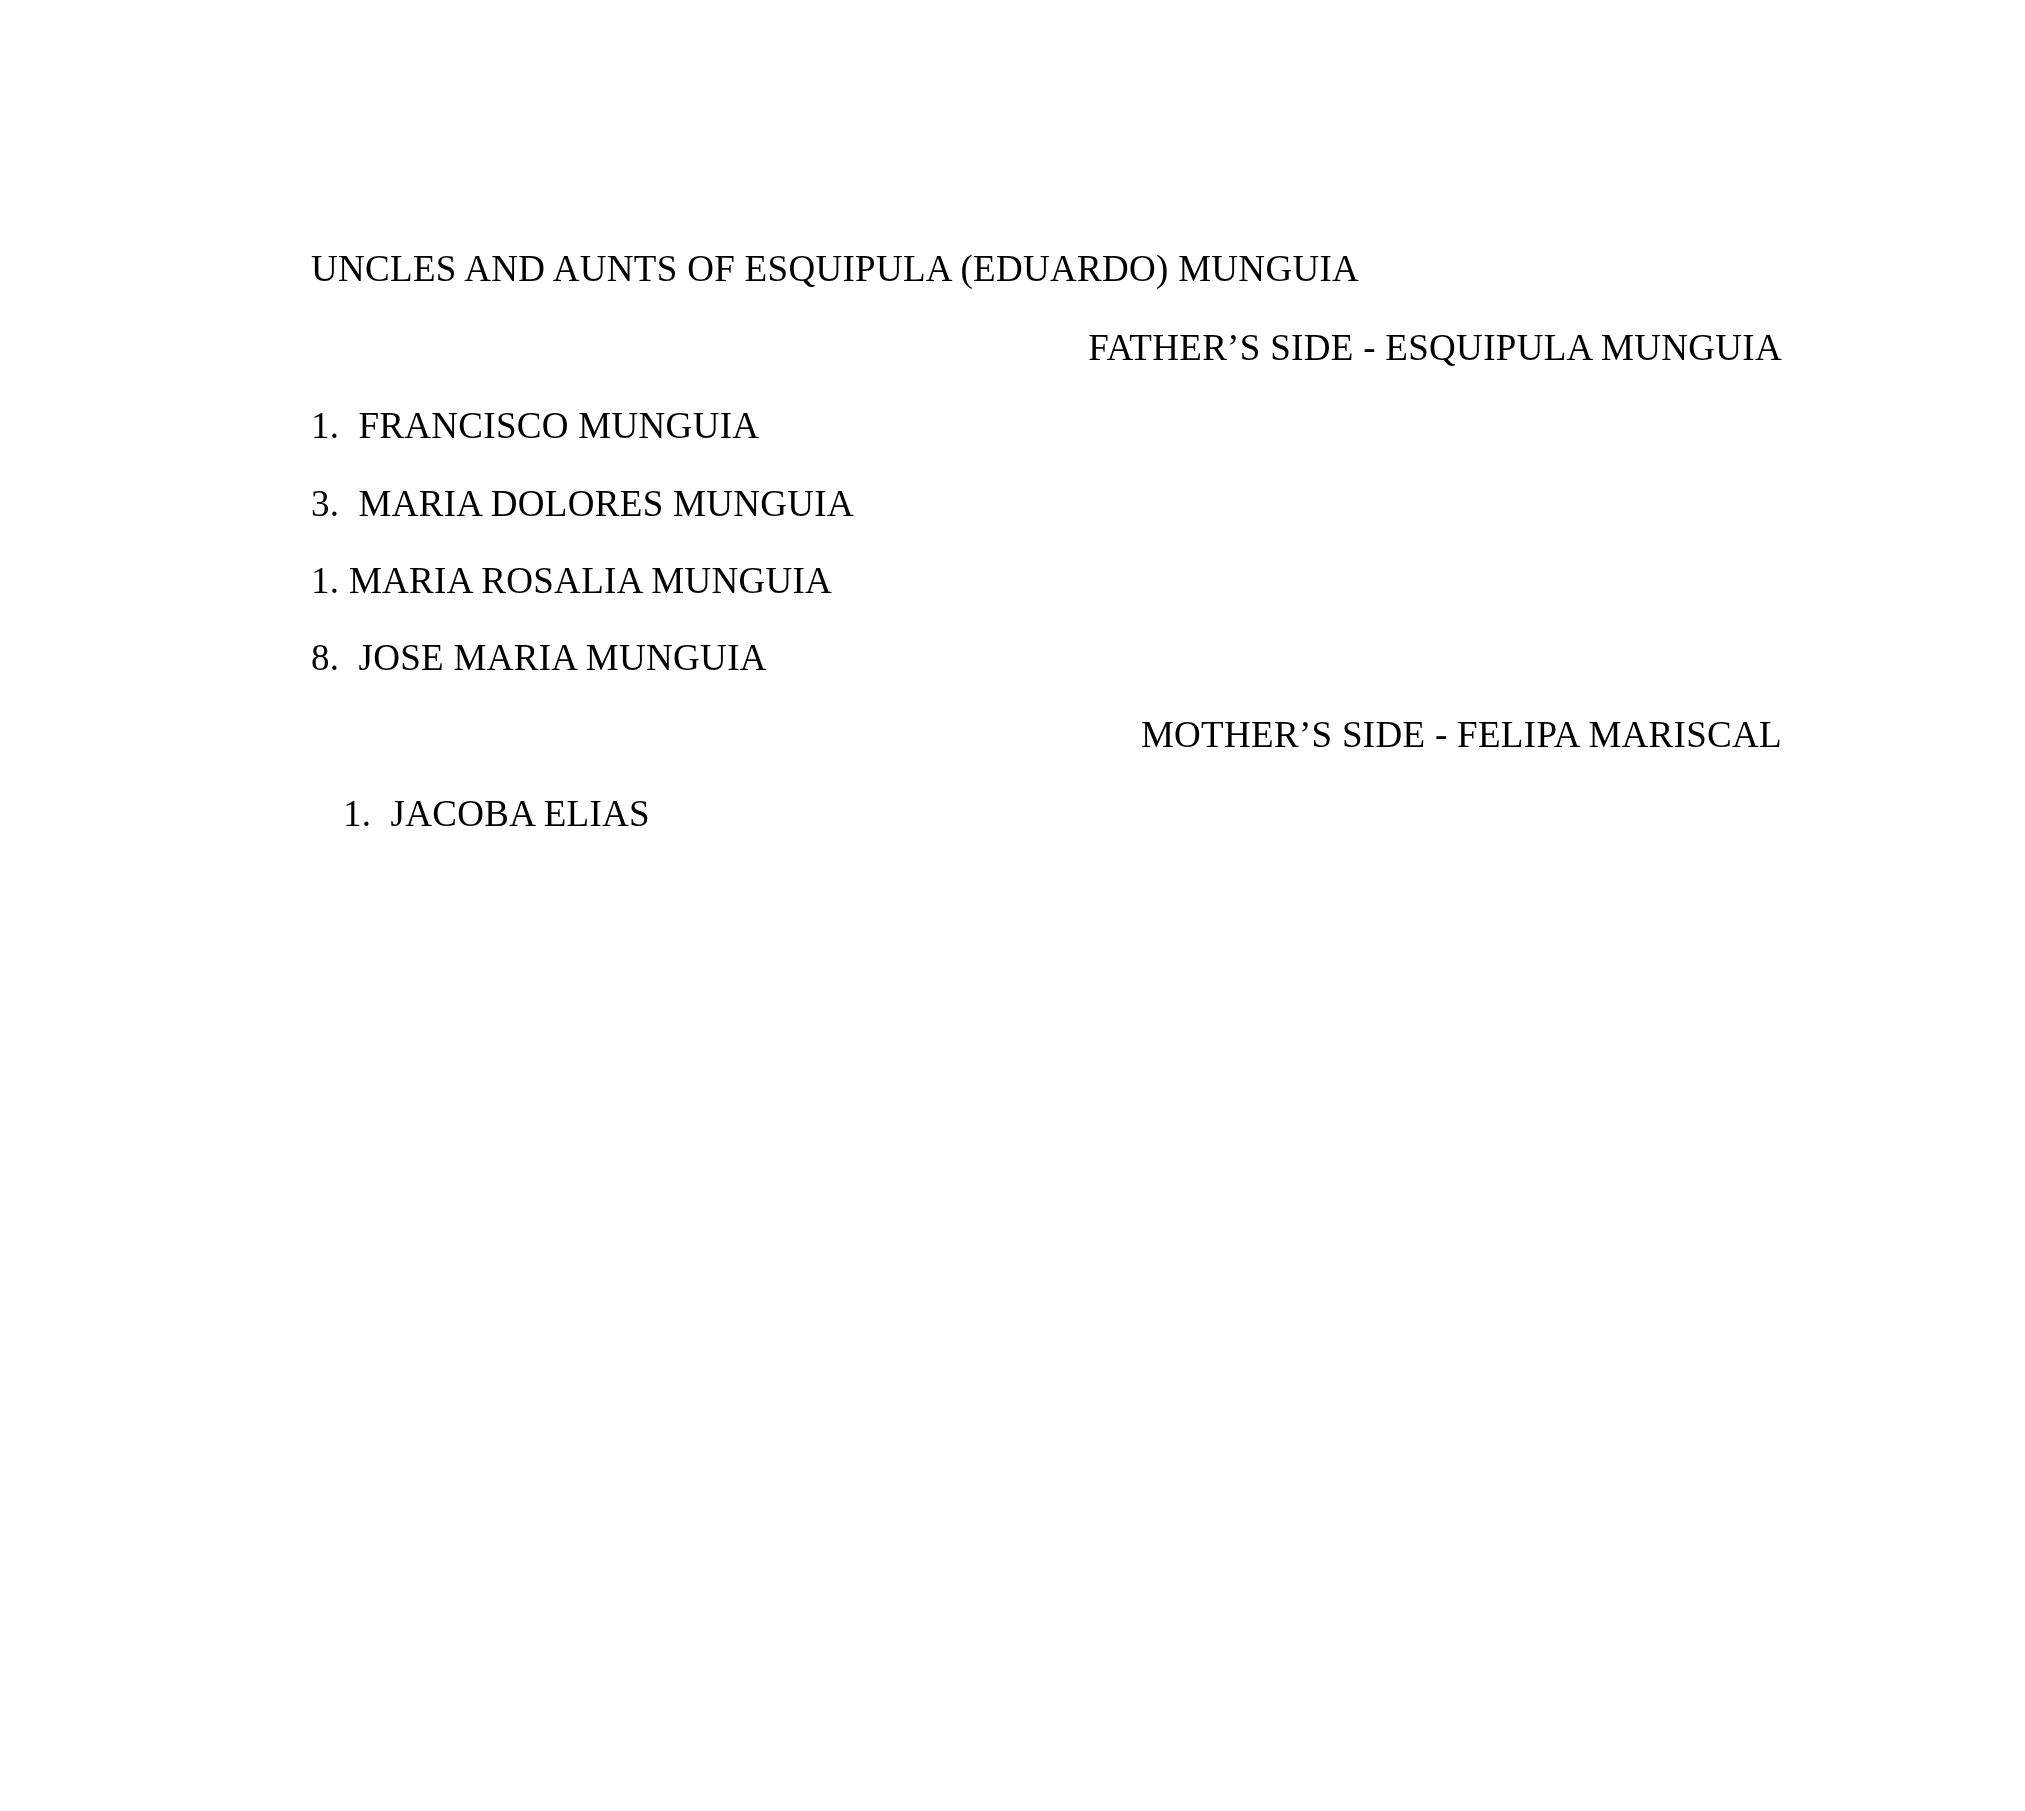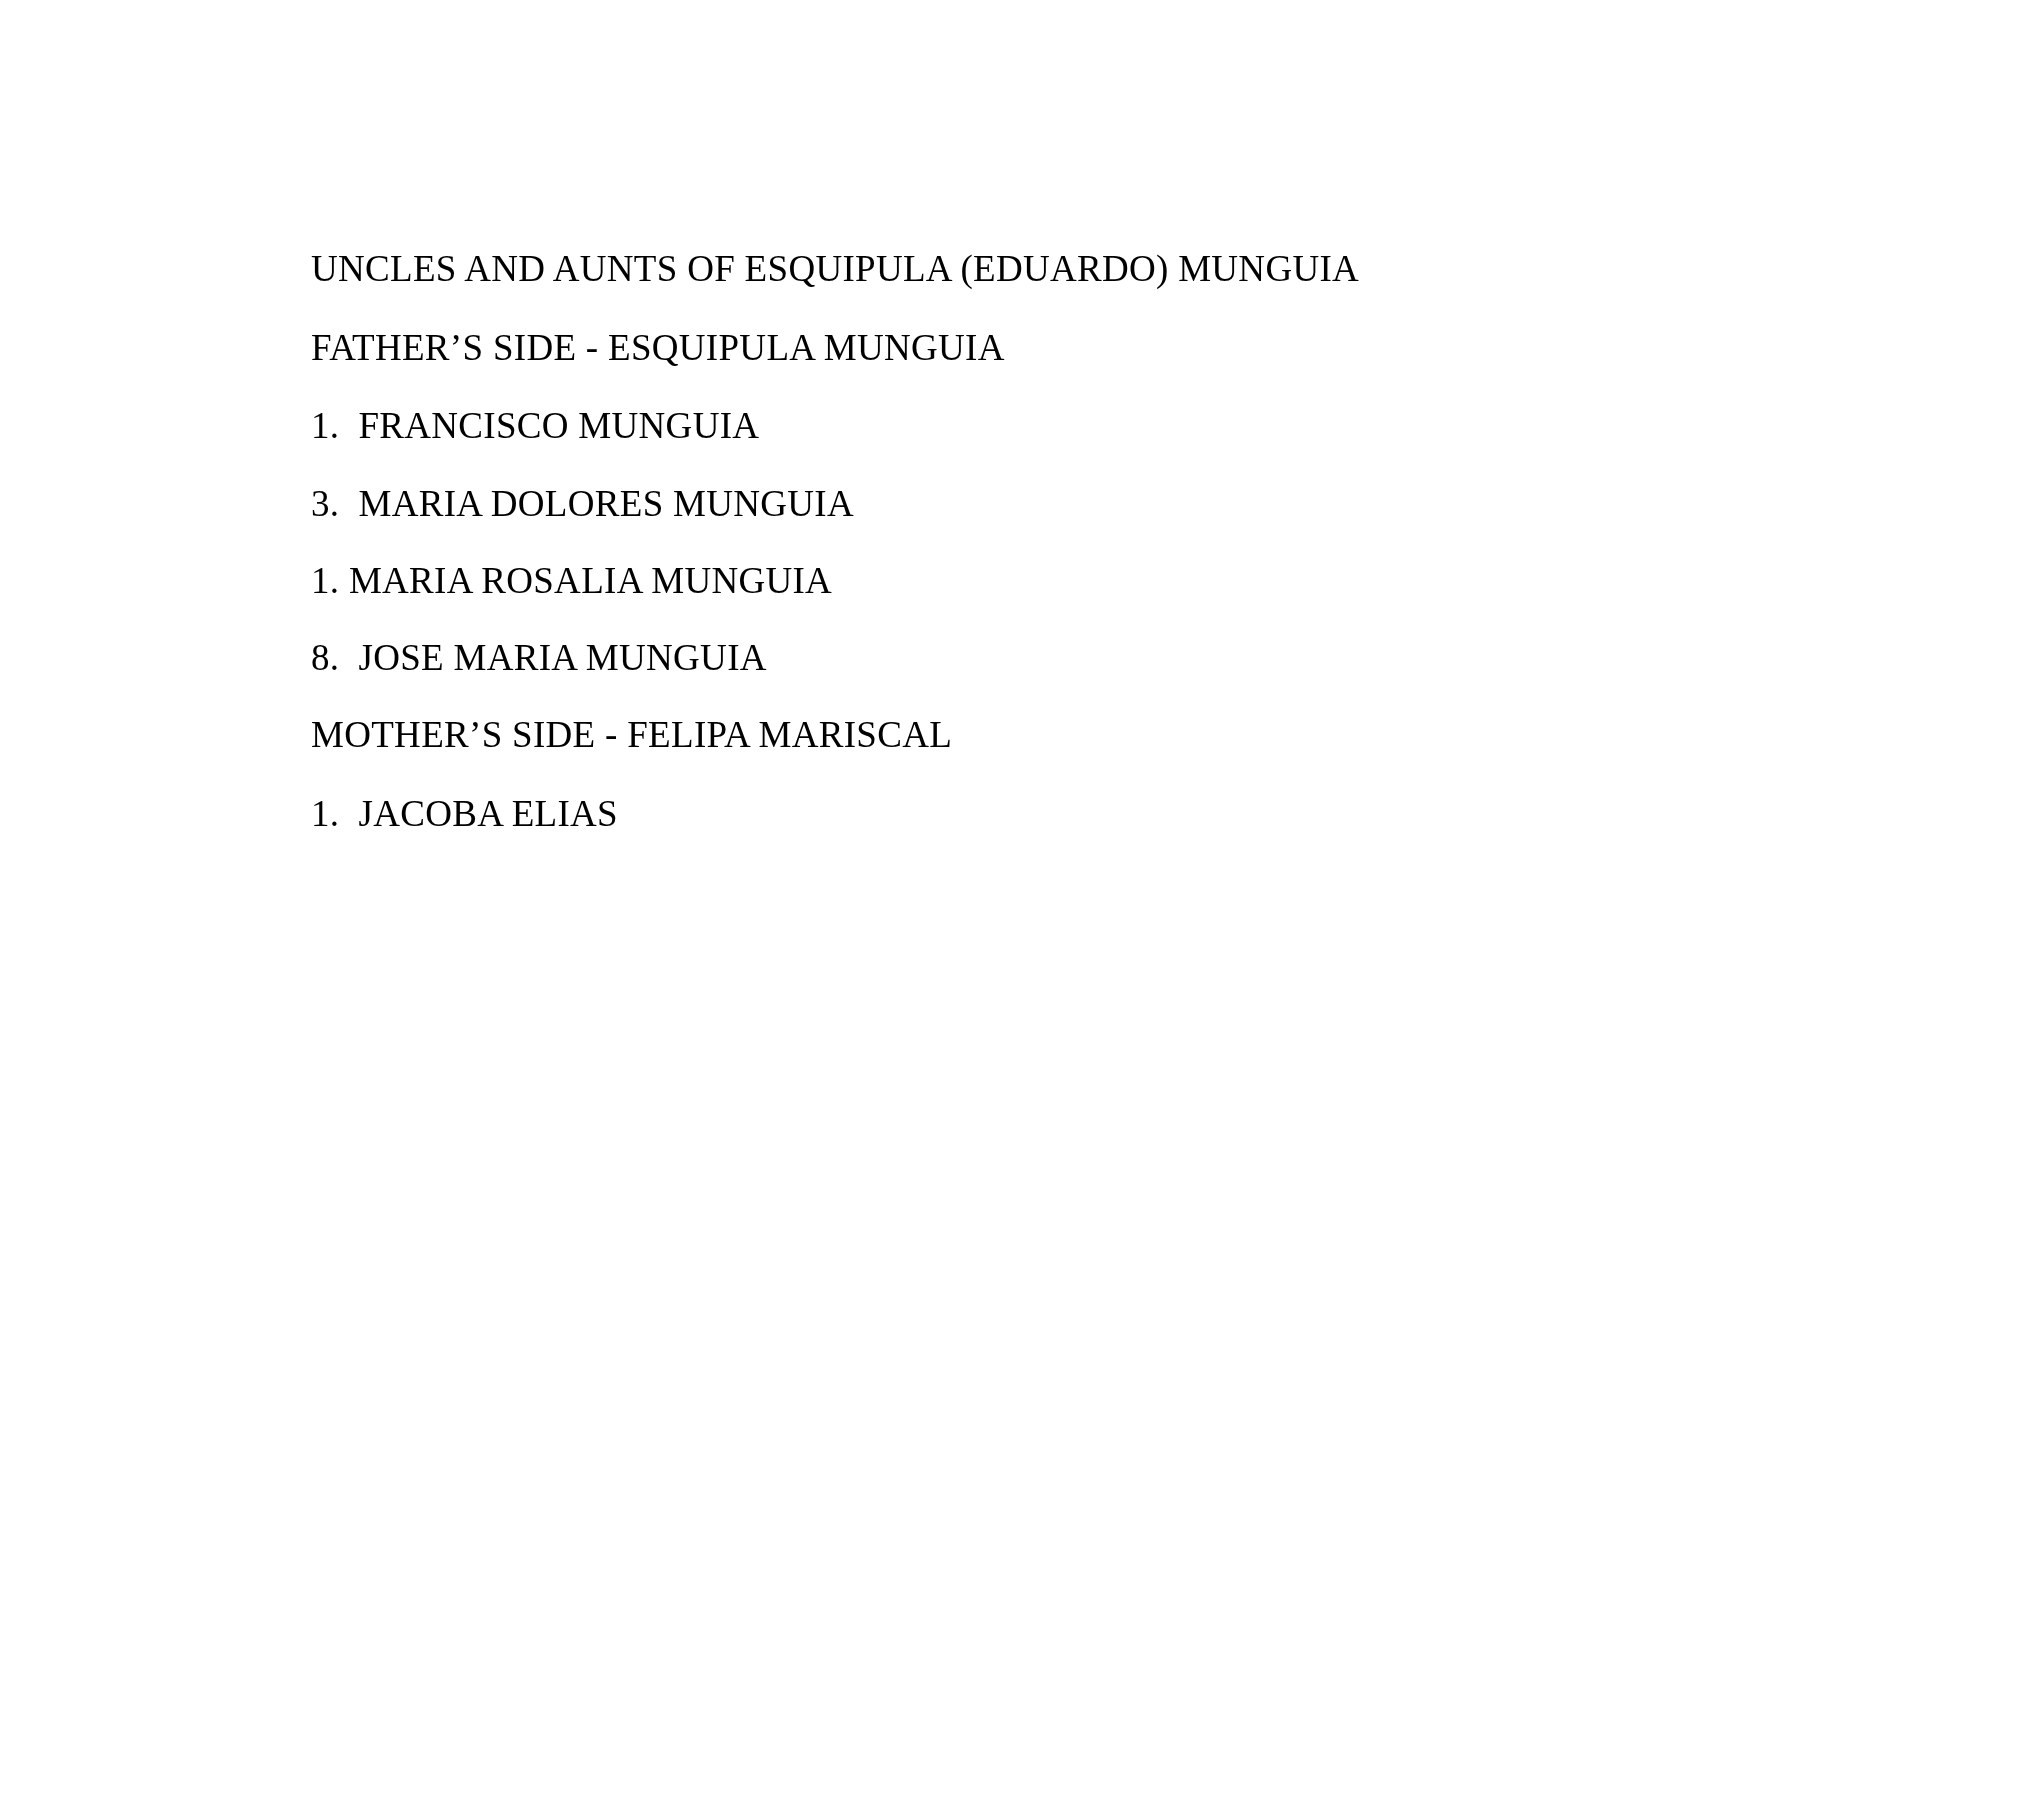--- a/index.html
+++ b/index.html
@@ -33,27 +33,29 @@
     letter-spacing: 0.3px;
     white-space: pre;
     margin: 0 0 37px 0;
     color: #000000;
   }
   .line.title {
     margin-bottom: 40px;
   }
   .line.section {
     margin-bottom: 39px;
+    text-align: right;
   }
   .line.item {
     margin-bottom: 38px;
     margin-top: 28px;
   }
   .line.item-last {
     margin-bottom: 0;
+    margin-left: 32px;
   }
 </style>
 </head>
 <body>
 
 <div class="page">
   <div class="doc-body">
 
     <div class="line title">UNCLES AND AUNTS OF ESQUIPULA (EDUARDO) MUNGUIA</div>
 

